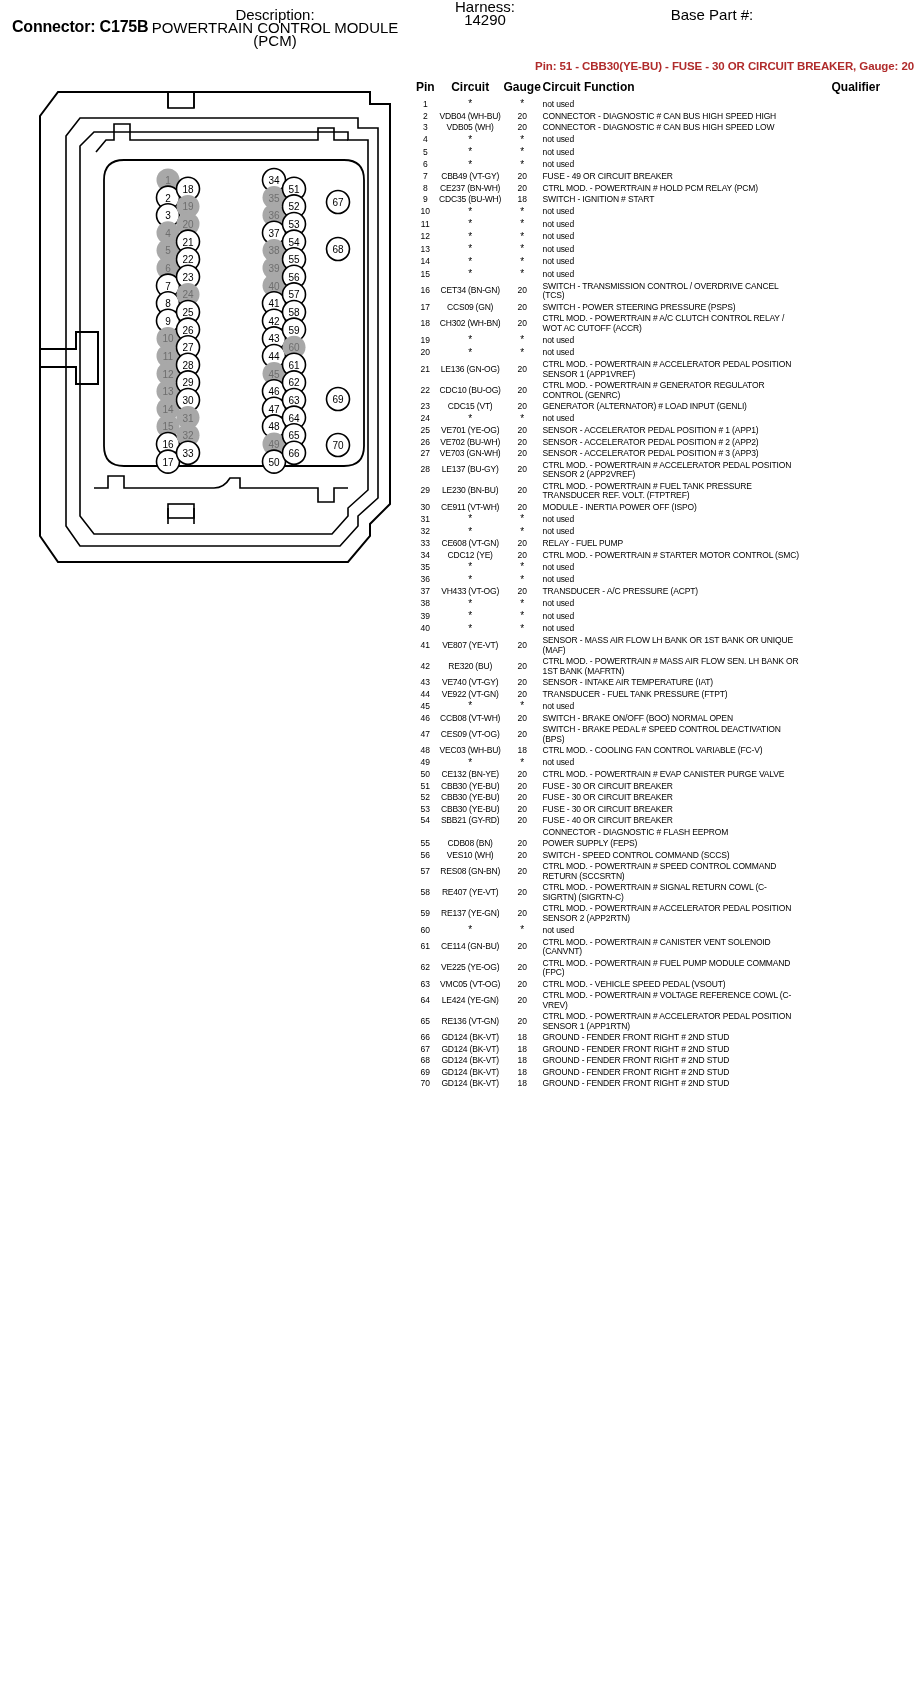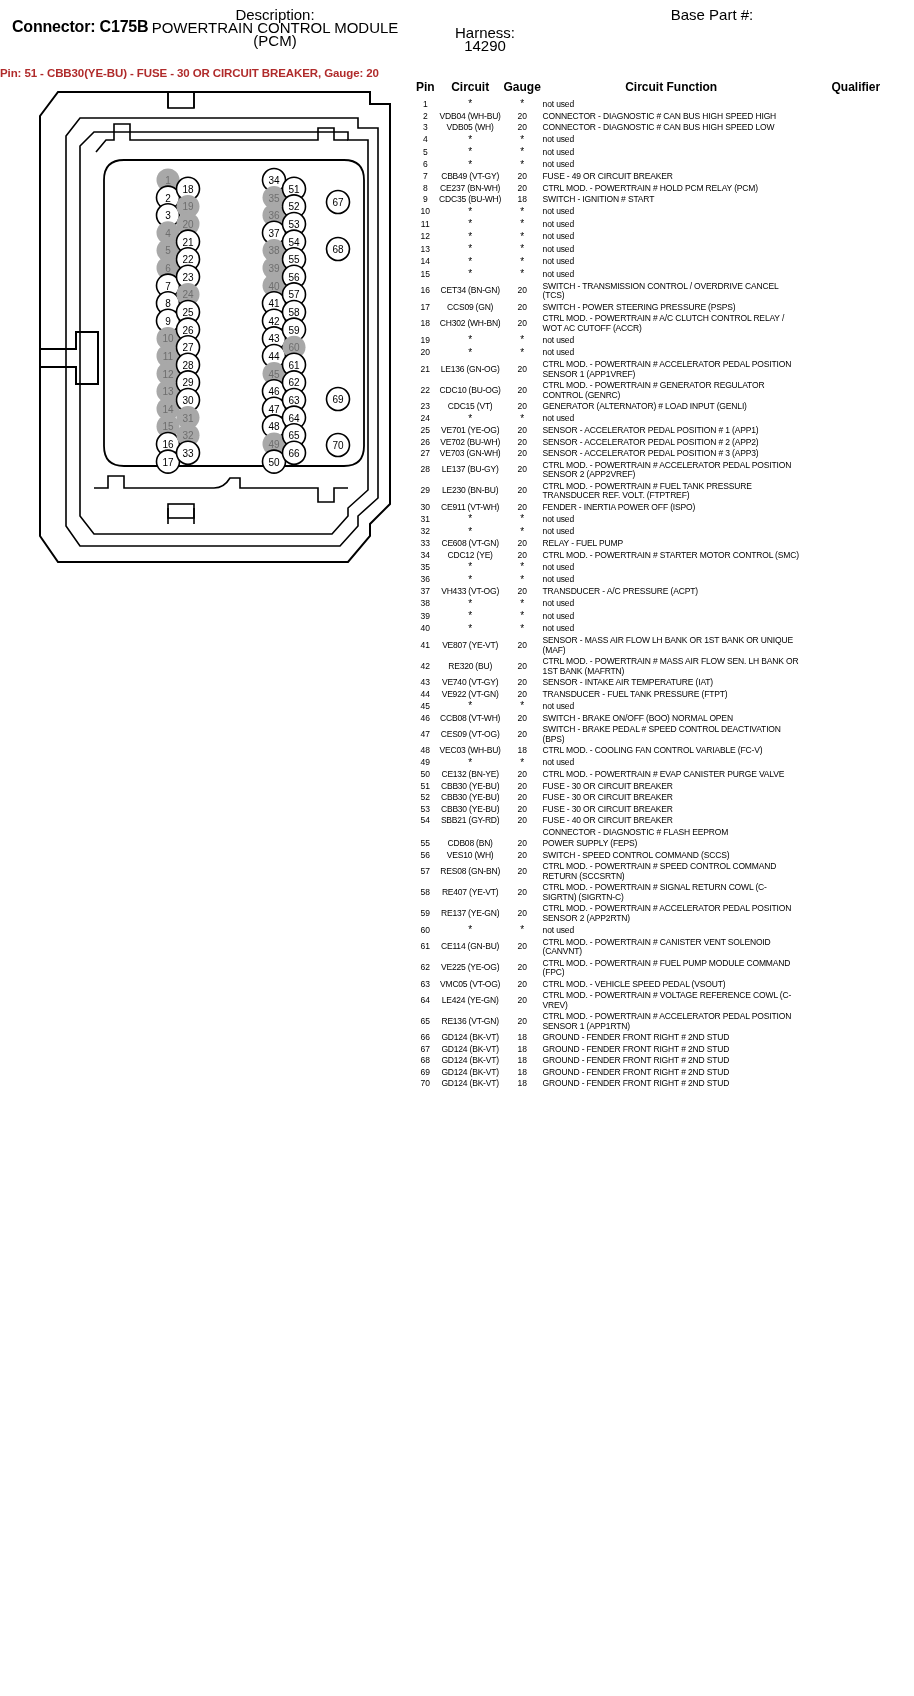--- a/index.html
+++ b/index.html
@@ -41,33 +41,32 @@
     line-height: 13px;
   }
   .hdr-value {
     font-size: 15px;
     font-weight: normal;
     display: block;
     line-height: 13px;
     white-space: nowrap;
   }
   #hdr-desc   { left: 150px; top: 8px;  width: 250px; }
-  #hdr-harness{ left: 400px; top: 26px;  width: 170px; }
+  #hdr-harness{ left: 400px; top: 0;  width: 170px; }
   #hdr-base   { left: 612px; top: 8px;  width: 200px; }
 
   #pin-banner {
     position: absolute;
     left: 0; top: 60px;
     width: 914px;
-    text-align: left;
+    text-align: right;
     font-size: 11.5px;
     font-weight: bold;
     color: #b02b2b;
     letter-spacing: -0.1px;
-    margin-top: 7px;
   }
 
   
   #connector-figure {
     position: absolute;
     left: 18px; top: 84px;
     width: 390px; height: 485px;
   }
   #connector-figure svg { display: block; }
 
@@ -100,21 +99,21 @@
     vertical-align: middle;
     padding: 1px 0;
     line-height: 9.5px;
   }
   th.c-pin, td.c-pin       { width: 26px;  text-align: center; }
   th.c-circuit, td.c-circuit { width: 62px;  text-align: center; }
   th.c-gauge, td.c-gauge   { width: 40px;  text-align: center; }
   th.c-func, td.c-func     { width: 252px; text-align: left; padding-left: 6px; }
   th.c-qual, td.c-qual     { width: 110px; text-align: left; }
 
-  th.c-func  { text-align: center; padding-left: 0; }
+  th.c-func  { text-align: left; padding-left: 0; }
   th.c-qual  { text-align: center; }
 
   td.c-pin   { font-size: 9px; }
   td.c-func  { font-size: 9px; letter-spacing: -0.15px; }
   td.c-circuit { letter-spacing: -0.2px; }
   td.c-gauge { font-size: 9px; }
 
   .dot { font-size: 10px; line-height: 9px; }
 </style>
 </head>
@@ -543,21 +542,21 @@
           <td class="c-pin">29</td>
           <td class="c-circuit">LE230 (BN-BU)</td>
           <td class="c-gauge">20</td>
           <td class="c-func">CTRL MOD. - POWERTRAIN # FUEL TANK PRESSURE TRANSDUCER REF. VOLT. (FTPTREF)</td>
           <td class="c-qual"></td>
         </tr>
         <tr>
           <td class="c-pin">30</td>
           <td class="c-circuit">CE911 (VT-WH)</td>
           <td class="c-gauge">20</td>
-          <td class="c-func">FENDER - INERTIA POWER OFF (ISPO)</td>
+          <td class="c-func">MODULE - INERTIA POWER OFF (ISPO)</td>
           <td class="c-qual"></td>
         </tr>
         <tr>
           <td class="c-pin">31</td>
           <td class="c-circuit"><span class="dot">*</span></td>
           <td class="c-gauge"><span class="dot">*</span></td>
           <td class="c-func">not used</td>
           <td class="c-qual"></td>
         </tr>
         <tr>

